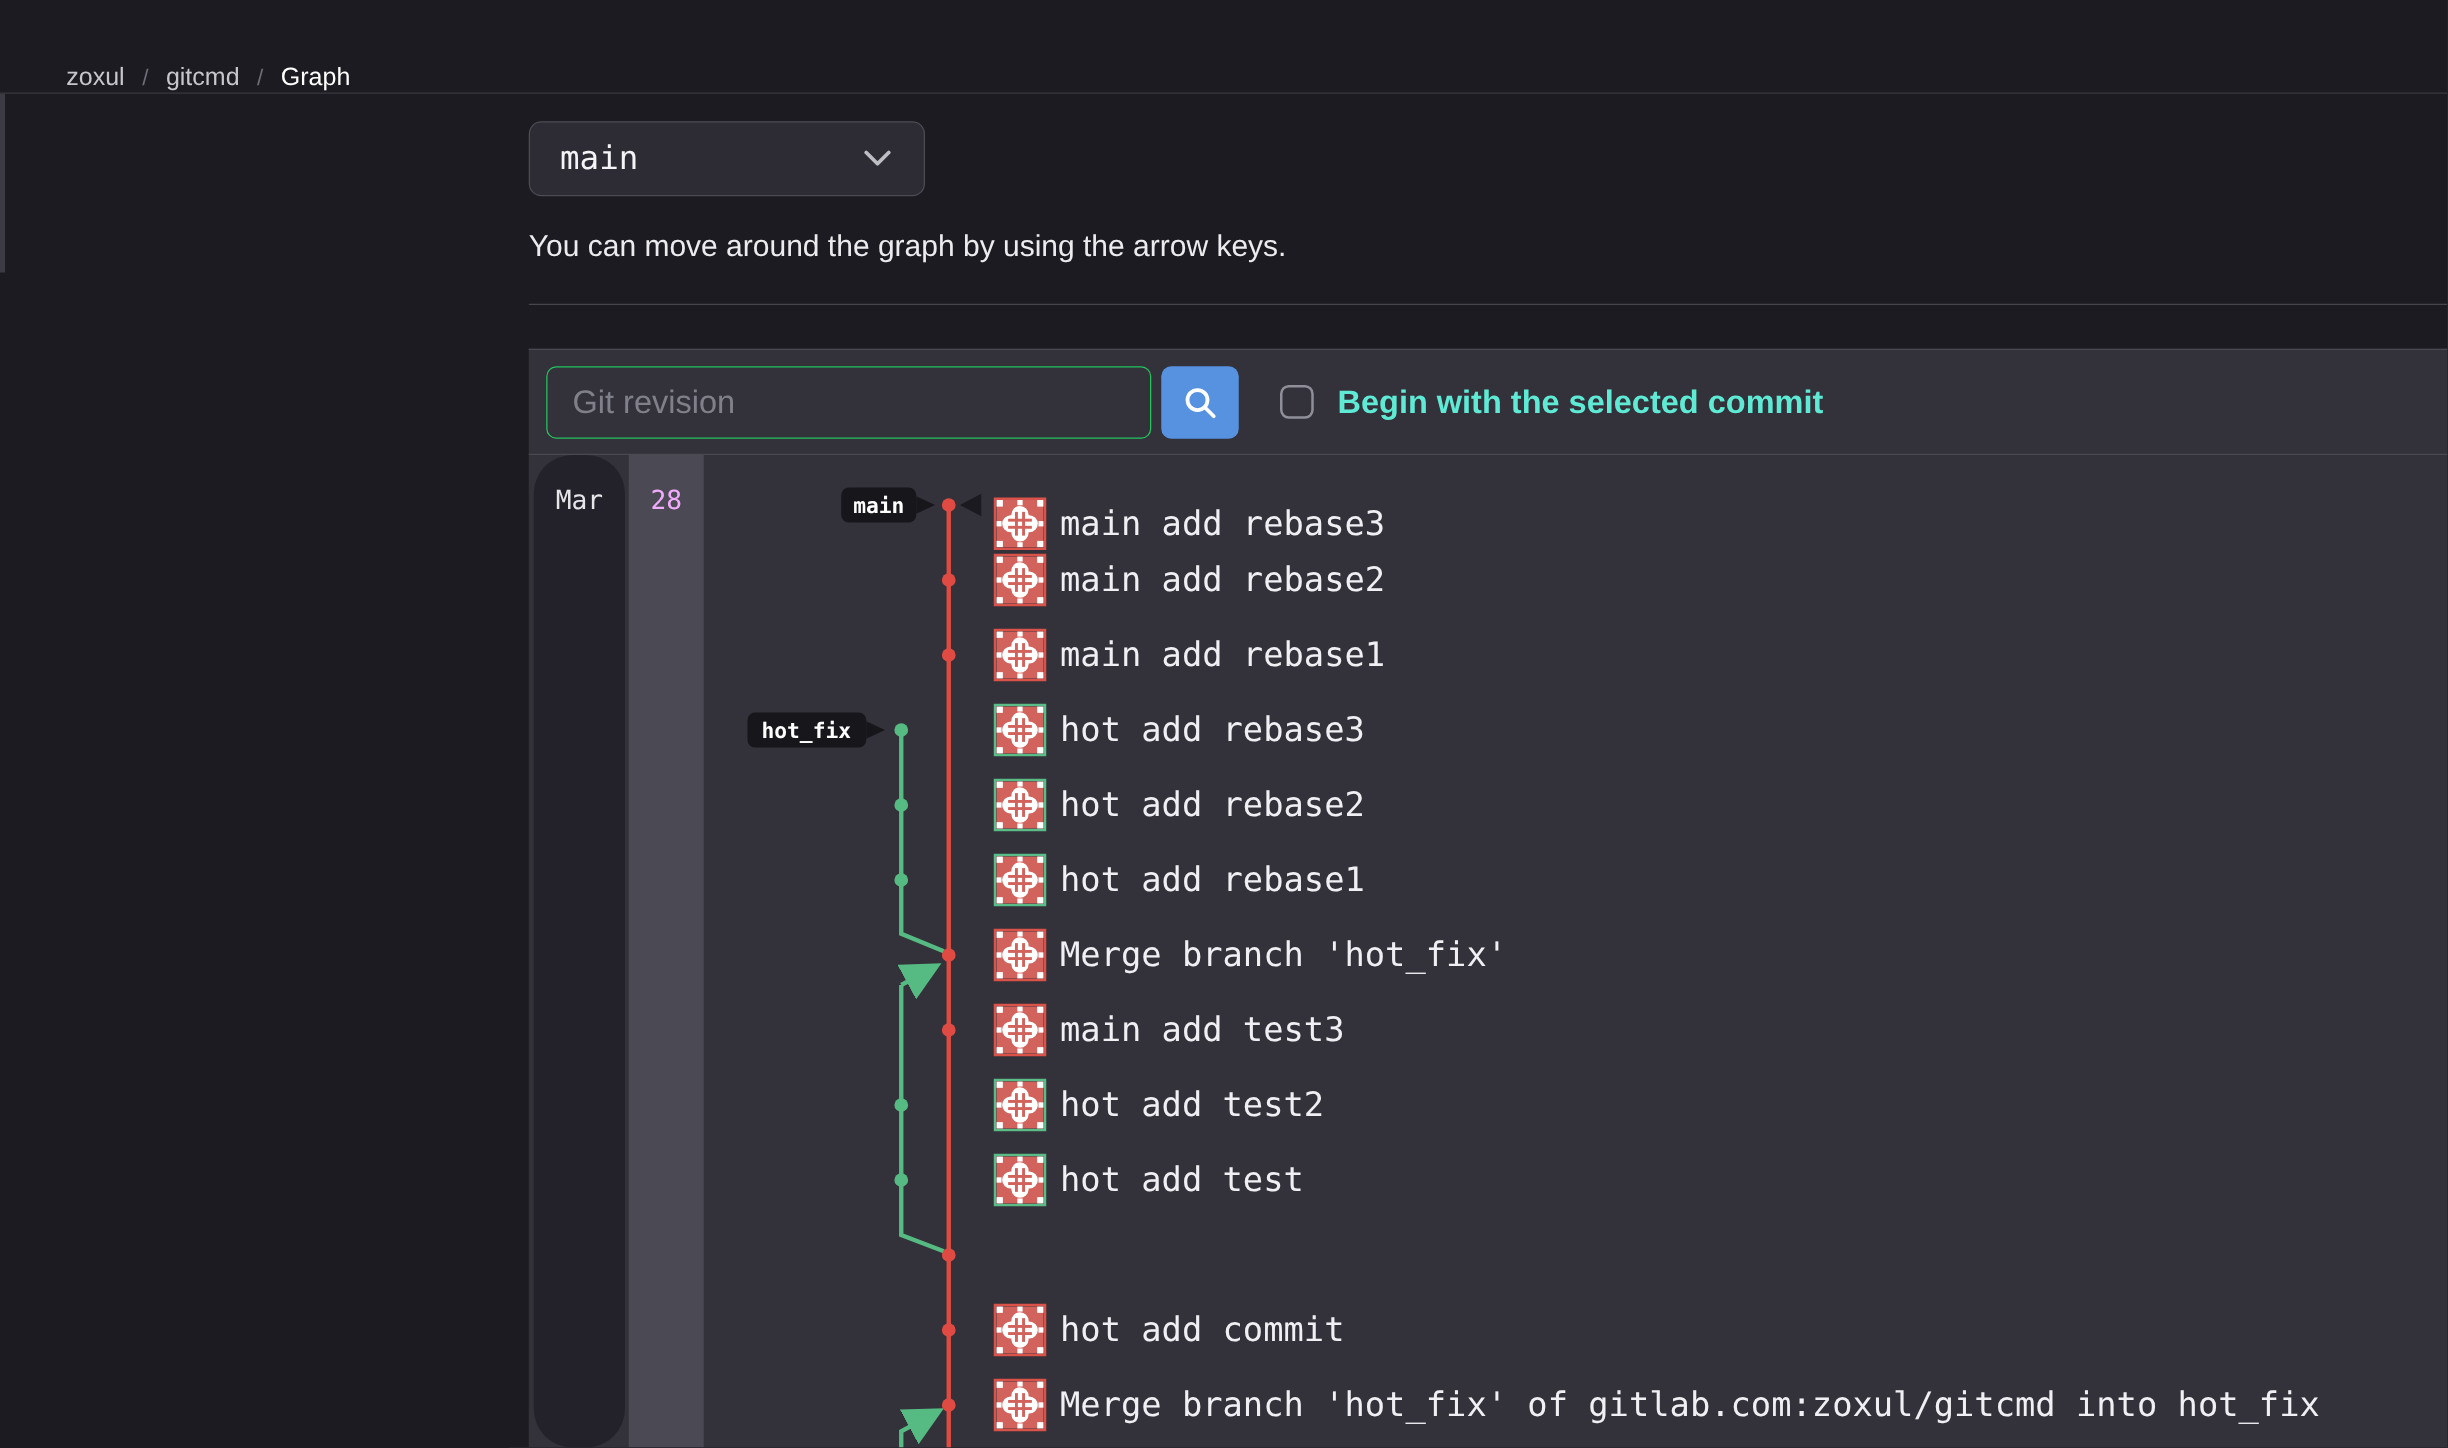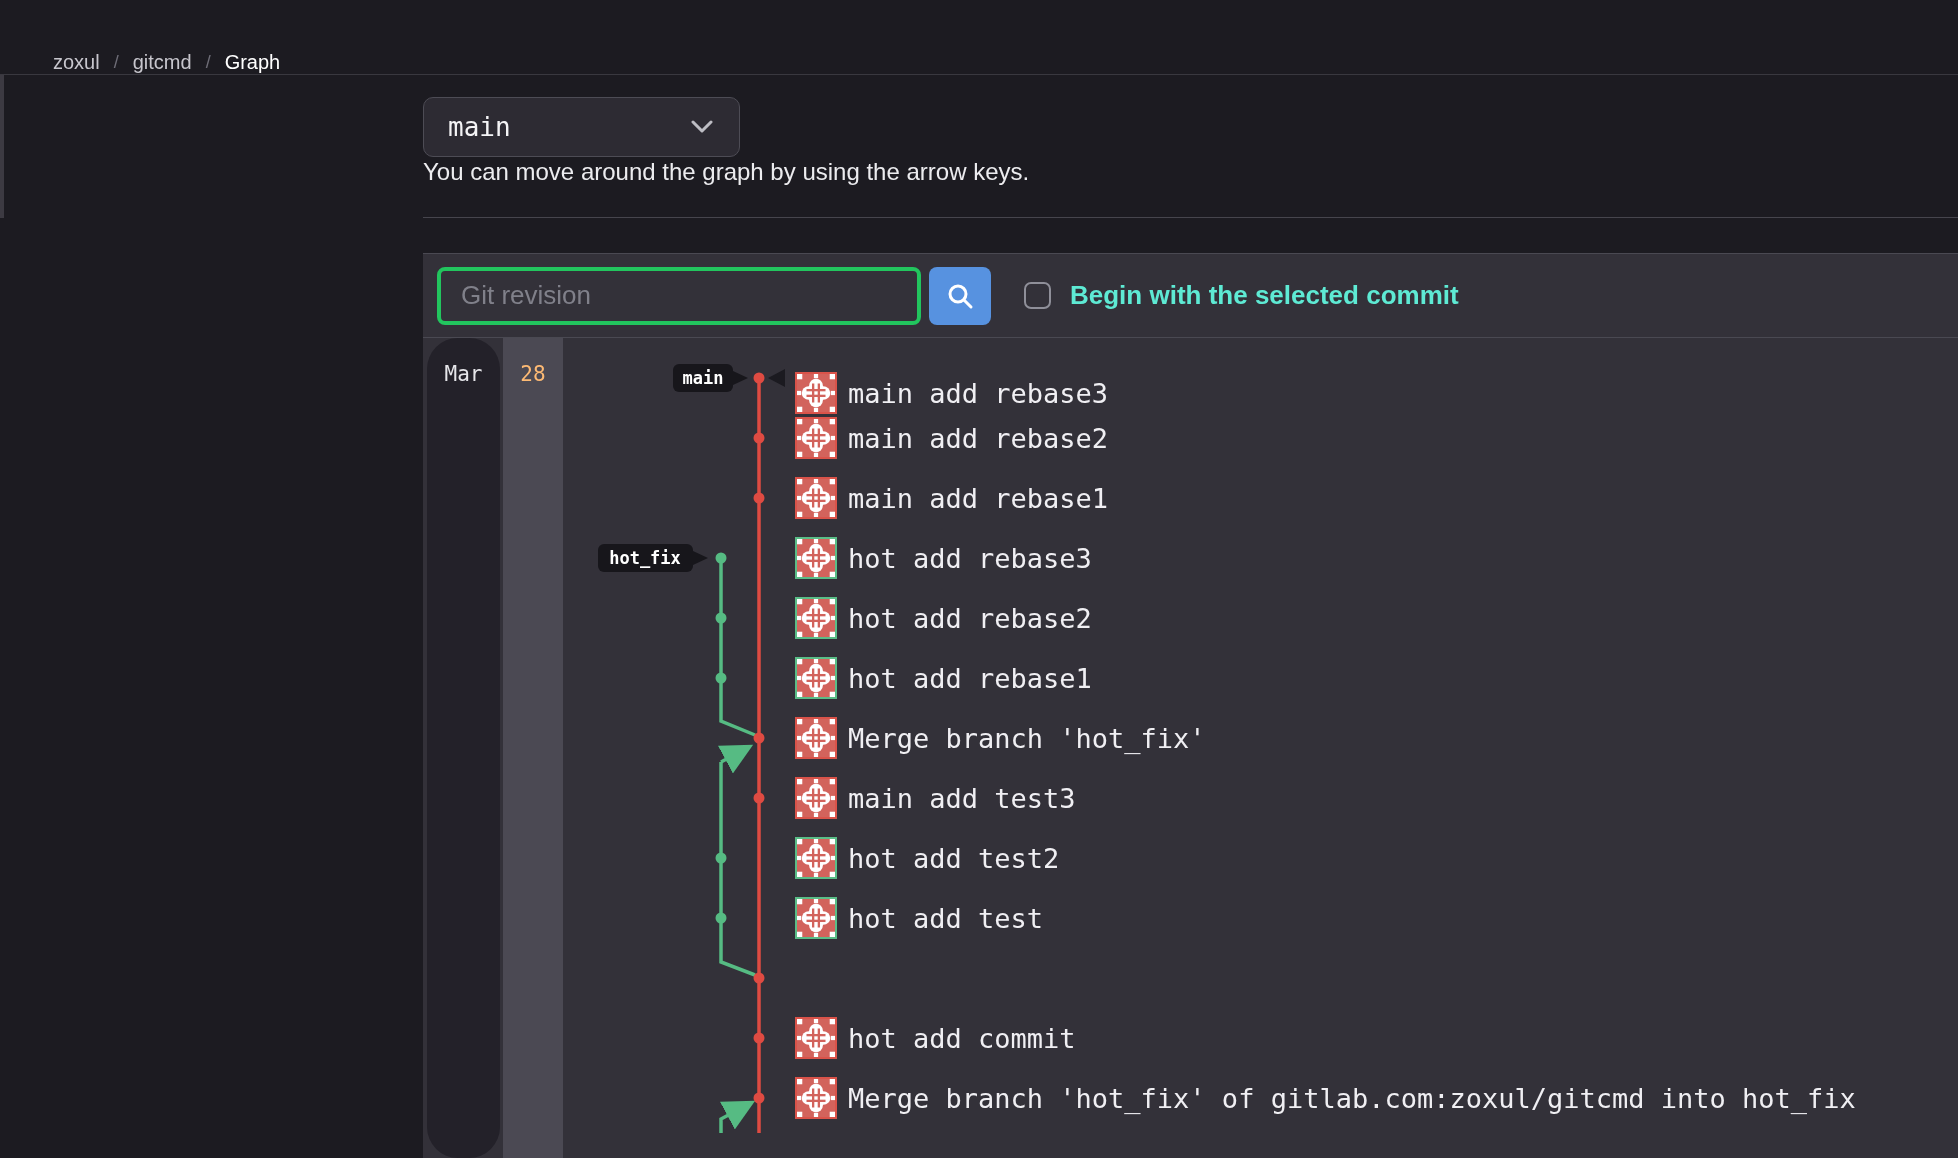--- a/index.html
+++ b/index.html
@@ -20,48 +20,48 @@
   .left-thumb { position:absolute; left:0; top:75px; width:4px; height:143px; background:#3c3a42; }
 
   
   .content { flex:1 1 auto; display:flex; flex-direction:column; margin-left:423px; min-height:0; }
 
   .branch-dropdown { margin-top:22px; width:317px; height:60px; background:#2d2b33;
       border:1px solid #4d4c55; border-radius:10px; display:flex; align-items:center;
       justify-content:space-between; padding:0 26px 0 24px; cursor:pointer; }
   .branch-dropdown .val { font-family:"DejaVu Sans Mono", monospace; font-size:26px; color:#f4f4f6; }
 
-  .hint { font-size:24px; line-height:30px; color:#ececef; }
+  .hint { margin-top:26px; font-size:24px; line-height:30px; color:#ececef; }
 
   .divider { margin-top:30px; height:0; border:none; border-top:1px solid #46454d; width:100%; }
 
   
   .panel { margin-top:35px; flex:1 1 auto; background:#333139; border-top:1px solid #4a4952;
            display:flex; flex-direction:column; min-height:0; }
 
   .toolbar { flex:0 0 84px; display:flex; align-items:center; padding-left:14px;
              border-bottom:1px solid #4a4952; }
-  .rev-input { width:484px; height:58px; background:transparent; border:4px solid #22c55e;
+  .rev-input { width:484px; height:58px; background:transparent; border:1px solid #22c55e;
       border-radius:8px; padding:0 20px; font-size:26px; color:#ffffff;
       font-family:"Liberation Sans", sans-serif; outline:none; }
   .rev-input::placeholder { color:#80808a; }
   .search-btn { margin-left:8px; width:62px; height:58px; background:#5792e0; border:none;
       border-radius:8px; display:flex; align-items:center; justify-content:center; cursor:pointer; }
   .checkbox { margin-left:33px; width:27px; height:27px; border:2px solid #8f8f99;
       border-radius:7px; background:transparent; cursor:pointer; flex:0 0 27px; }
   .cb-label { margin-left:19px; font-size:26px; font-weight:600; color:#5eead4; cursor:pointer; }
 
   
   .graph-area { flex:1 1 auto; position:relative; overflow:hidden; }
   .month-col { position:absolute; left:4px; top:0; bottom:0; width:73px; background:#232129;
       text-align:center; padding-top:24px;border-radius:31px; }
   .day-col { position:absolute; left:80px; top:0; bottom:0; width:60px; background:#4b4953;
       text-align:center; padding-top:24px; }
   .date-label { font-family:"DejaVu Sans Mono", monospace; font-size:21px; color:#e6e6ea; }
-  .day-col .date-label { color:#fdba74; }
+  .day-col .date-label { color:#f0abfc; }
 
   .graph-svg { position:absolute; left:150px; top:0; }
 
   .rows { position:absolute; left:0; top:0; right:0; bottom:0; }
   .commit-row { position:absolute; left:0; right:0; height:42px; display:flex; align-items:center; cursor:pointer; }
   .avatar { position:absolute; left:372px; width:42px; height:42px; border:2px solid #d9534a;
       display:block; }
   .avatar[data-branch="hot_fix"] { border-color:#5abd87; }
   .avatar svg { display:block; width:38px; height:38px; }
   .msg { position:absolute; left:425px; font-family:"DejaVu Sans Mono", monospace;

